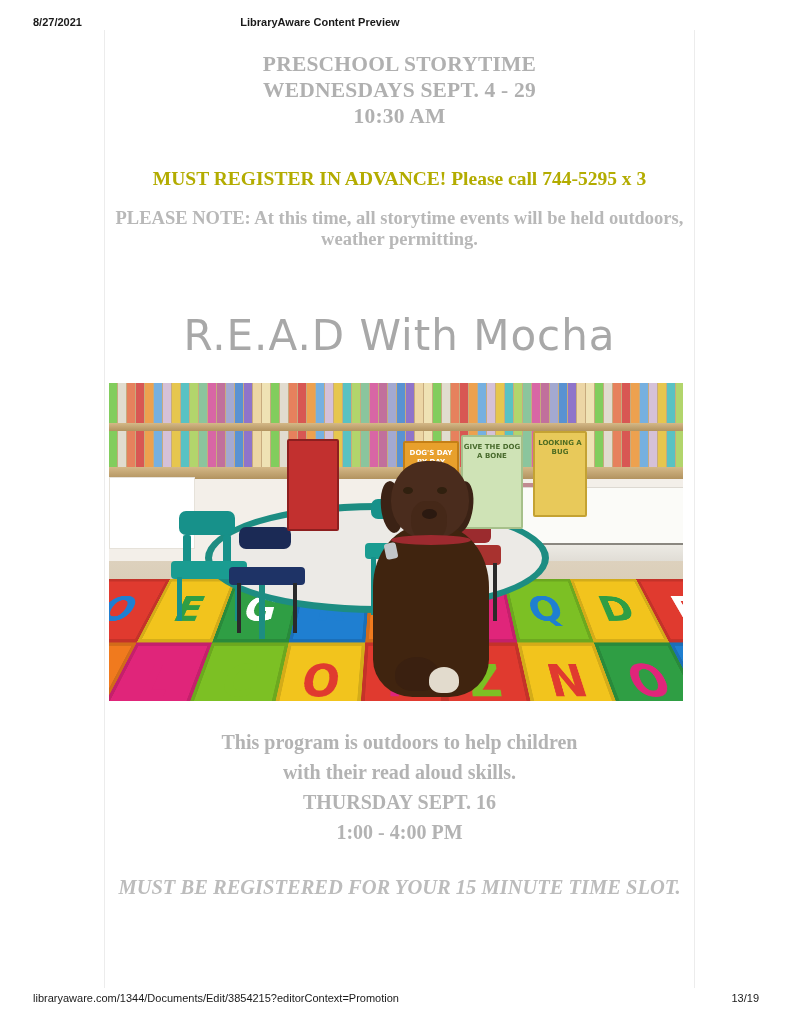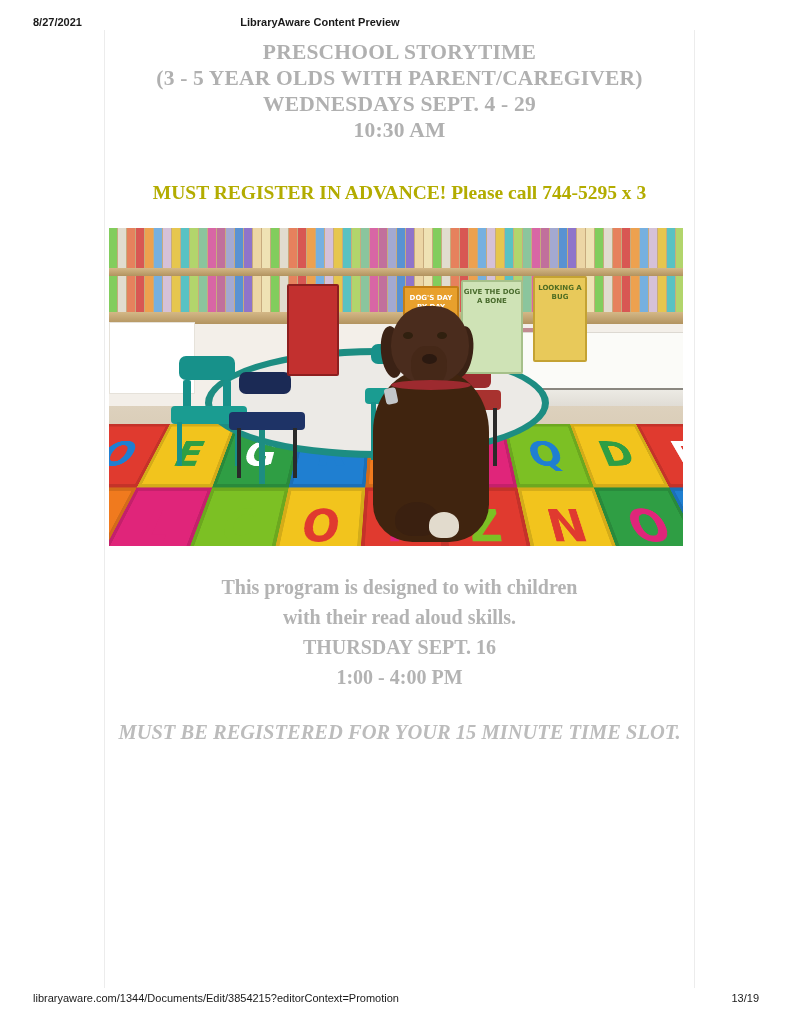--- a/index.html
+++ b/index.html
@@ -40,21 +40,21 @@
     width: 591px;
     height: 958px;
     background: #ffffff;
     border-left: 1px solid #ececec;
     border-right: 1px solid #ececec;
     box-sizing: border-box;
   }
 
   .flyer {
     position: absolute;
-    left: 0; top: 0;
+    left: 0; top: 12px;
     width: 589px;
     padding: 0;
   }
 
   
   .hdr-block {
     margin-top: 9px;
     text-align: center;
     font-family: "Liberation Serif", serif;
     font-weight: bold;
@@ -265,28 +265,29 @@
 <div class="print-header">
   <span class="ph-left">8/27/2021</span>
   <span class="ph-center">LibraryAware Content Preview</span>
 </div>
 
 <div class="sheet">
   <div class="flyer">
 
     <div class="hdr-block">
       <span class="line">PRESCHOOL STORYTIME</span>
-      <span class="line">(3 - 5 YEAR OLDS WITH PARENT/CAREGIVER)</span>
       <span class="line">WEDNESDAYS SEPT. 4 - 29</span>
       <span class="line">10:30 AM</span>
     </div>
 
     <div class="register-line">MUST REGISTER IN ADVANCE! Please call 744-5295 x 3</div>
 
-
+    <div class="note-block">PLEASE NOTE: At this time, all storytime events will be held outdoors, weather permitting.</div>
+
+    <div class="read-title">R.E.A.D With Mocha</div>
 
     <div class="photo-wrap">
       <div class="photo">
 
         <div class="p-wall"></div>
 
         <div class="p-shelfunit"></div>
 
         <div class="p-shelfrow" style="top:0px;height:40px;">
           <div class="p-books">
@@ -518,21 +519,21 @@
           <div class="tag"></div>
           <div class="paw l"></div>
           <div class="paw r"></div>
         </div>
 
       </div>
     </div>
 
 
     <div class="prog-block">
-      <span class="line">This program is designed to with children</span>
+      <span class="line">This program is outdoors to help children</span>
       <span class="line">with their read aloud skills.</span>
       <span class="line">THURSDAY SEPT. 16</span>
       <span class="line">1:00 - 4:00 PM</span>
     </div>
 
     <div class="slot-block">MUST BE REGISTERED FOR YOUR 15 MINUTE TIME SLOT.</div>
 
   </div>
 </div>
 

